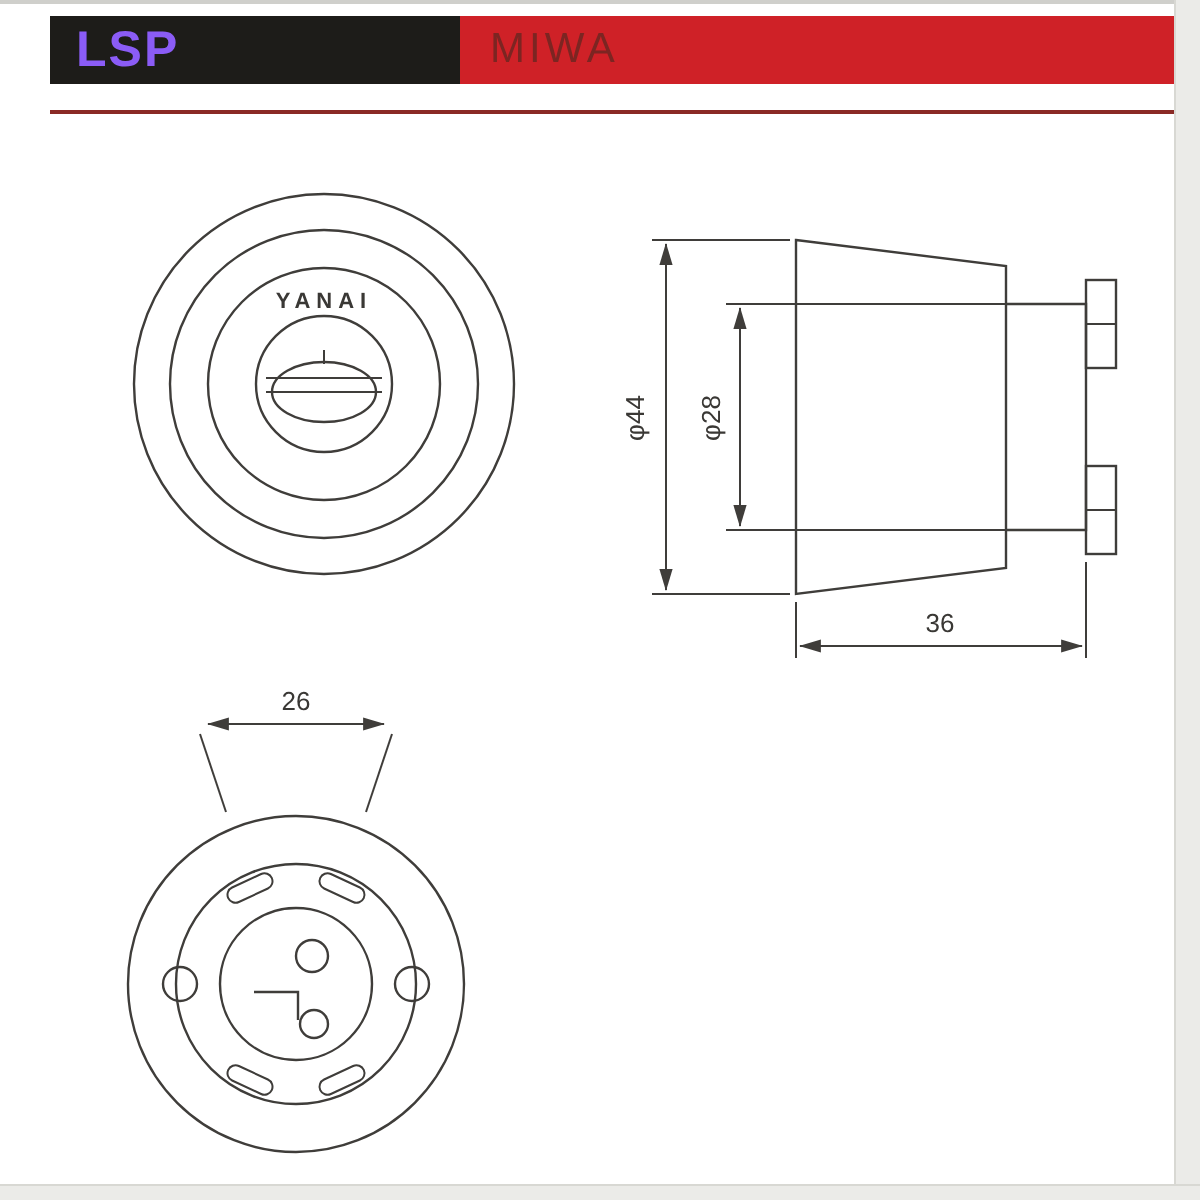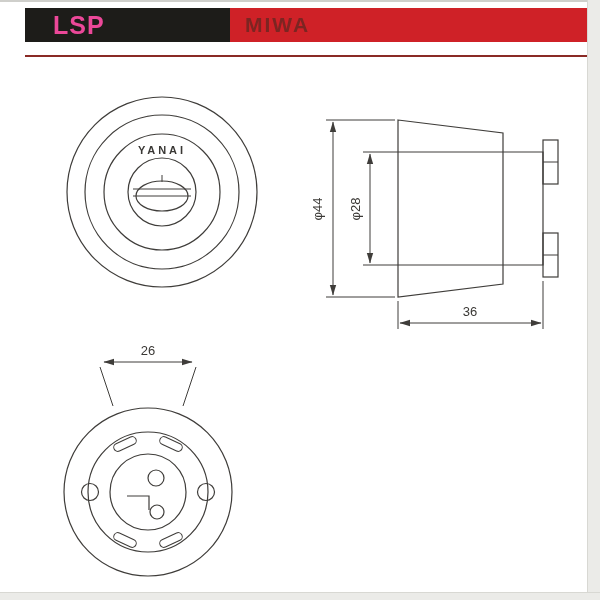--- a/index.html
+++ b/index.html
@@ -6,30 +6,30 @@
   body{
     width:600px;height:600px;position:relative;overflow:hidden;
     background:#ffffff;
     font-family:"Liberation Sans",sans-serif;
   }
   .edge-top{position:absolute;left:0;top:0;width:600px;height:2px;background:#cfcfcb;}
   .edge-right{position:absolute;right:0;top:0;width:12px;height:600px;background:#ebebe8;border-left:1px solid #d8d8d3;}
   .edge-bottom{position:absolute;left:0;bottom:0;width:600px;height:7px;background:#ebebe8;border-top:1px solid #d8d8d3;}
   .hdr-black{
     position:absolute;left:25px;top:8px;width:205px;height:34px;
-    background:#1d1c19;color:#ec4899;
+    background:#1d1c19;color:#8b5cf6;
     display:flex;align-items:center;
     font-size:25px;font-weight:bold;letter-spacing:1px;
-    padding-left:28px;box-sizing:border-box;
+    padding-left:13px;box-sizing:border-box;
   }
   .hdr-red{
     position:absolute;left:230px;top:8px;width:358px;height:34px;
     background:#cf2127;color:#7c2522;
     display:flex;align-items:center;
-    font-size:21px;font-weight:700;letter-spacing:2px;
+    font-size:21px;font-weight:400;letter-spacing:2px;
     padding-left:15px;box-sizing:border-box;
   }
   .hdr-rule{position:absolute;left:25px;top:55px;width:563px;height:2px;background:#8a2a25;}
   svg{position:absolute;left:0;top:0;}
   .ln{fill:none;stroke:#3f3d3a;stroke-width:1.2;}
   .ln-thin{fill:none;stroke:#3f3d3a;stroke-width:1;}
   .dimtext{fill:#3a3835;font-size:13px;font-family:"Liberation Sans",sans-serif;}
   .engrave{fill:#3a3835;font-size:11px;font-weight:bold;letter-spacing:3px;font-family:"Liberation Sans",sans-serif;}
 </style>
 </head>

